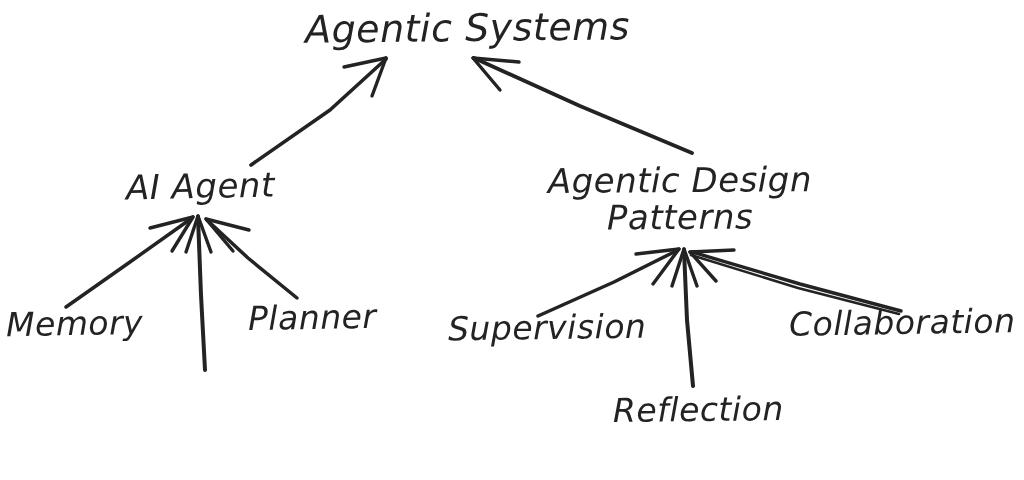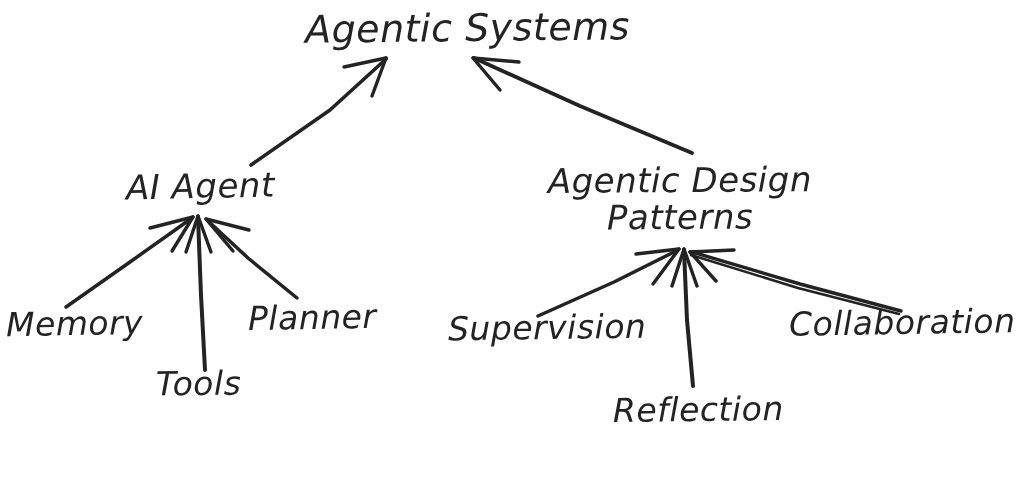--- a/index.html
+++ b/index.html
@@ -153,21 +153,20 @@
 
   <div class="node-label n-root">Agentic Systems</div>
 
   <div class="node-label n-agent">AI Agent</div>
 
   <div class="node-label n-patterns">Agentic Design
 Patterns</div>
 
   <div class="node-label n-memory">Memory</div>
 
-  <div class="node-label n-tools">Tools</div>
 
   <div class="node-label n-planner">Planner</div>
 
   <div class="node-label n-supervision">Supervision</div>
 
   <div class="node-label n-reflection">Reflection</div>
 
   <div class="node-label n-collaboration">Collaboration</div>
 
 </div>

